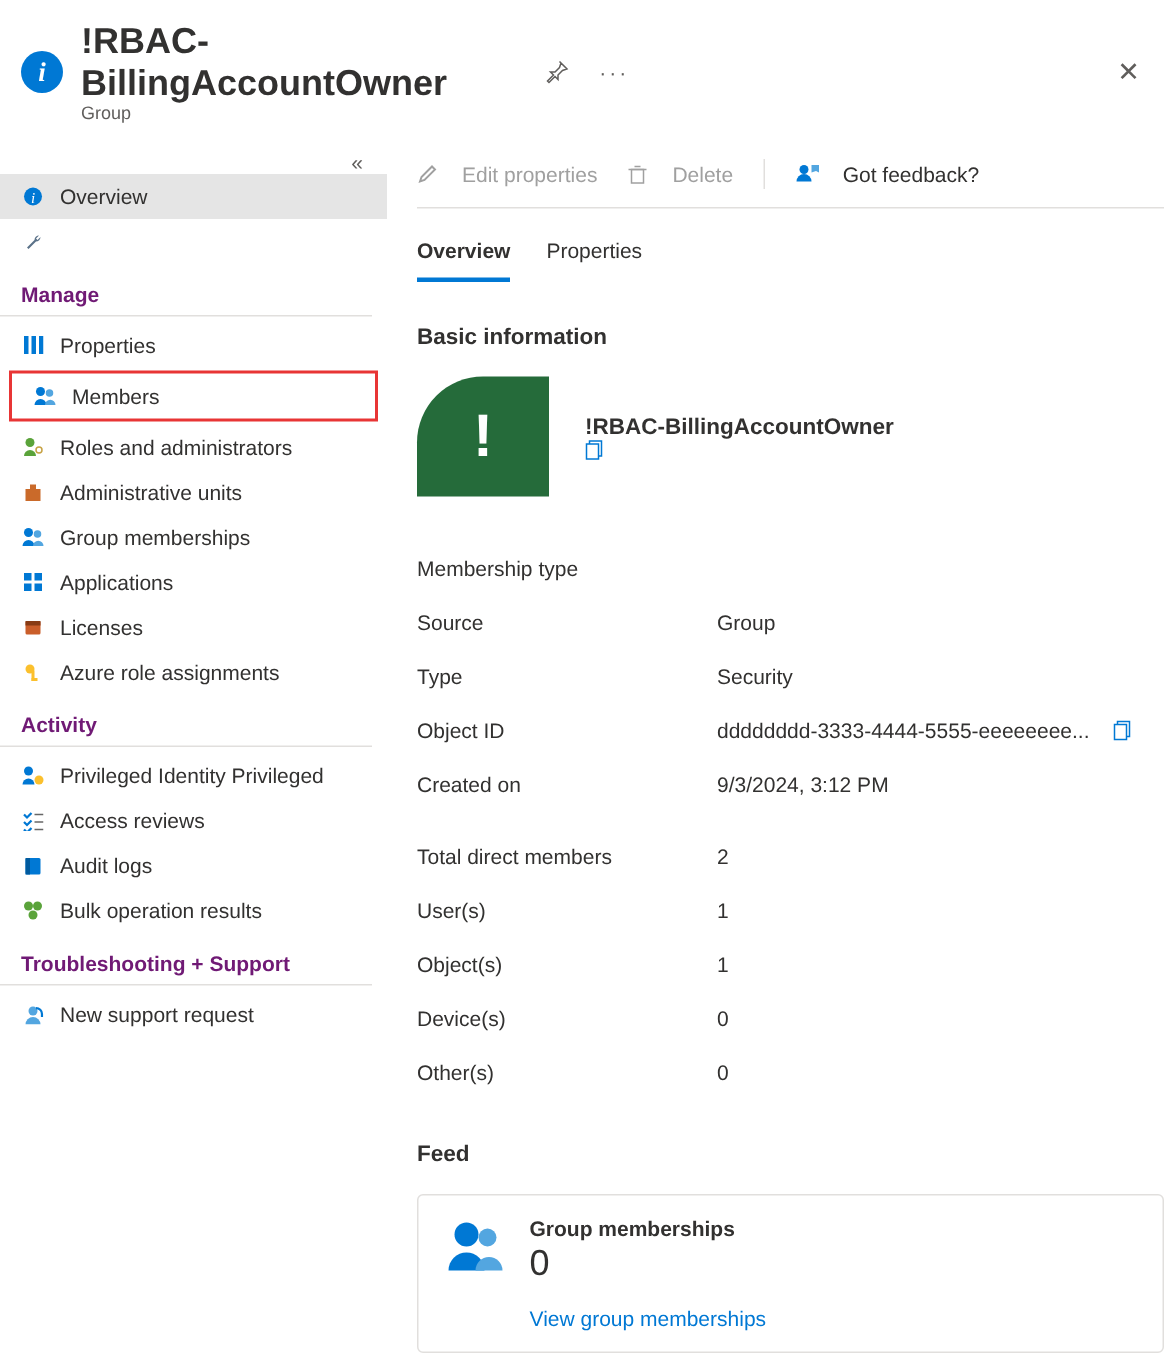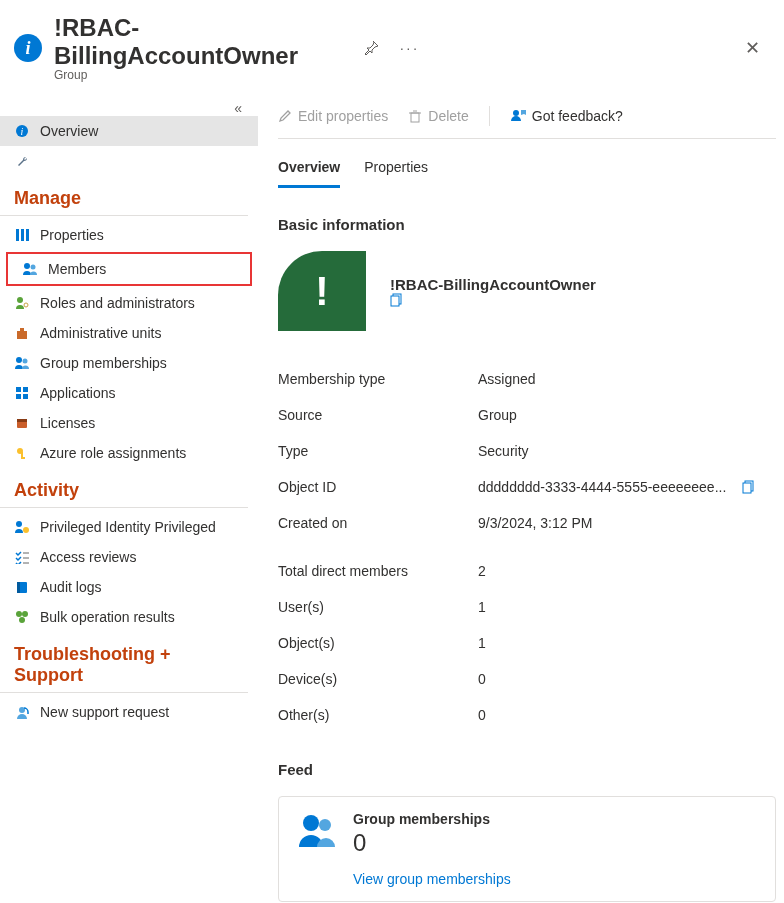--- a/index.html
+++ b/index.html
@@ -37,21 +37,21 @@
   .pin-icon, .more-icon { color: #605e5c; cursor: pointer; padding: 4px;}
   .close-icon { color: #605e5c; cursor: pointer; padding: 4px; font-size: 18px;}
   .content { display: flex; height: calc(100% - 60px); }
   .sidebar {
     width: 258px;
     padding: 8px 0 0 0;
     flex-shrink: 0;
   }
   .collapse-row { text-align: right; padding-right: 16px; color: #605e5c; cursor:pointer; }
   .nav-group-label {
-    font-size: 18px; font-weight: 600; color: #c2410c;
+    font-size: 14px; font-weight: 600; color: #701a75;
     padding: 12px 14px 6px; border-bottom: 1px solid #e1dfdd; margin: 0 10px 4px 0;
   }
   .nav-item {
     display: flex; align-items: center; gap: 10px;
     padding: 7px 14px; cursor: pointer;
     color: #323130;
   }
   .nav-item.active { background: #e5e5e5; }
   .nav-icon { width: 16px; height: 16px; display:flex; align-items:center; justify-content:center; }
   .highlight-box {
@@ -62,21 +62,21 @@
     flex: 1; padding: 8px 8px 0 20px;
     overflow-y: auto;
     position: relative;
   }
   .cmdbar {
     display: flex; align-items: center; gap: 20px;
     padding: 6px 0 12px 0;
     border-bottom: 1px solid #e1dfdd;
     color: #a0a0a0;
   }
-  .cmd-item { display: flex; align-items: center; gap: 6px; cursor: pointer;}
+  .cmd-item { display: flex; align-items: center; gap: 16px; cursor: pointer;}
   .cmd-item.fb { color: #323130; }
   .cmd-sep { width:1px; height: 20px; background:#e1dfdd;}
   .tabs { display: flex; gap: 24px; margin: 20px 0 0 0;}
   .tab { padding: 0 0 10px 0; cursor: pointer; color: #323130;}
   .tab.active { border-bottom: 3px solid #0078d4; font-weight:600;}
   .section-title { font-weight: 600; margin: 28px 0 18px 0; font-size: 15px;}
   .group-hero { display: flex; align-items: center; gap: 24px; margin-bottom: 30px;}
   .group-tile {
     width: 88px; height: 80px; background: #256b3a;
     border-top-left-radius: 44px;
@@ -325,21 +325,20 @@
           <svg width="14" height="14">
               <rect x="3" y="1" width="8" height="10" fill="none" stroke="#0078d4"></rect>
               <rect x="1" y="3" width="8" height="10" fill="#fff" stroke="#0078d4"></rect>
             </svg>
         </span>
       </div>
     </div>
 
     <div class="kv">
         <div class="k">Membership type</div>
-        <div class="v">Assigned</div>
       </div>
     <div class="kv">
         <div class="k">Source</div>
         <div class="v">Group</div>
       </div>
     <div class="kv">
         <div class="k">Type</div>
         <div class="v">Security</div>
       </div>
     <div class="kv">

